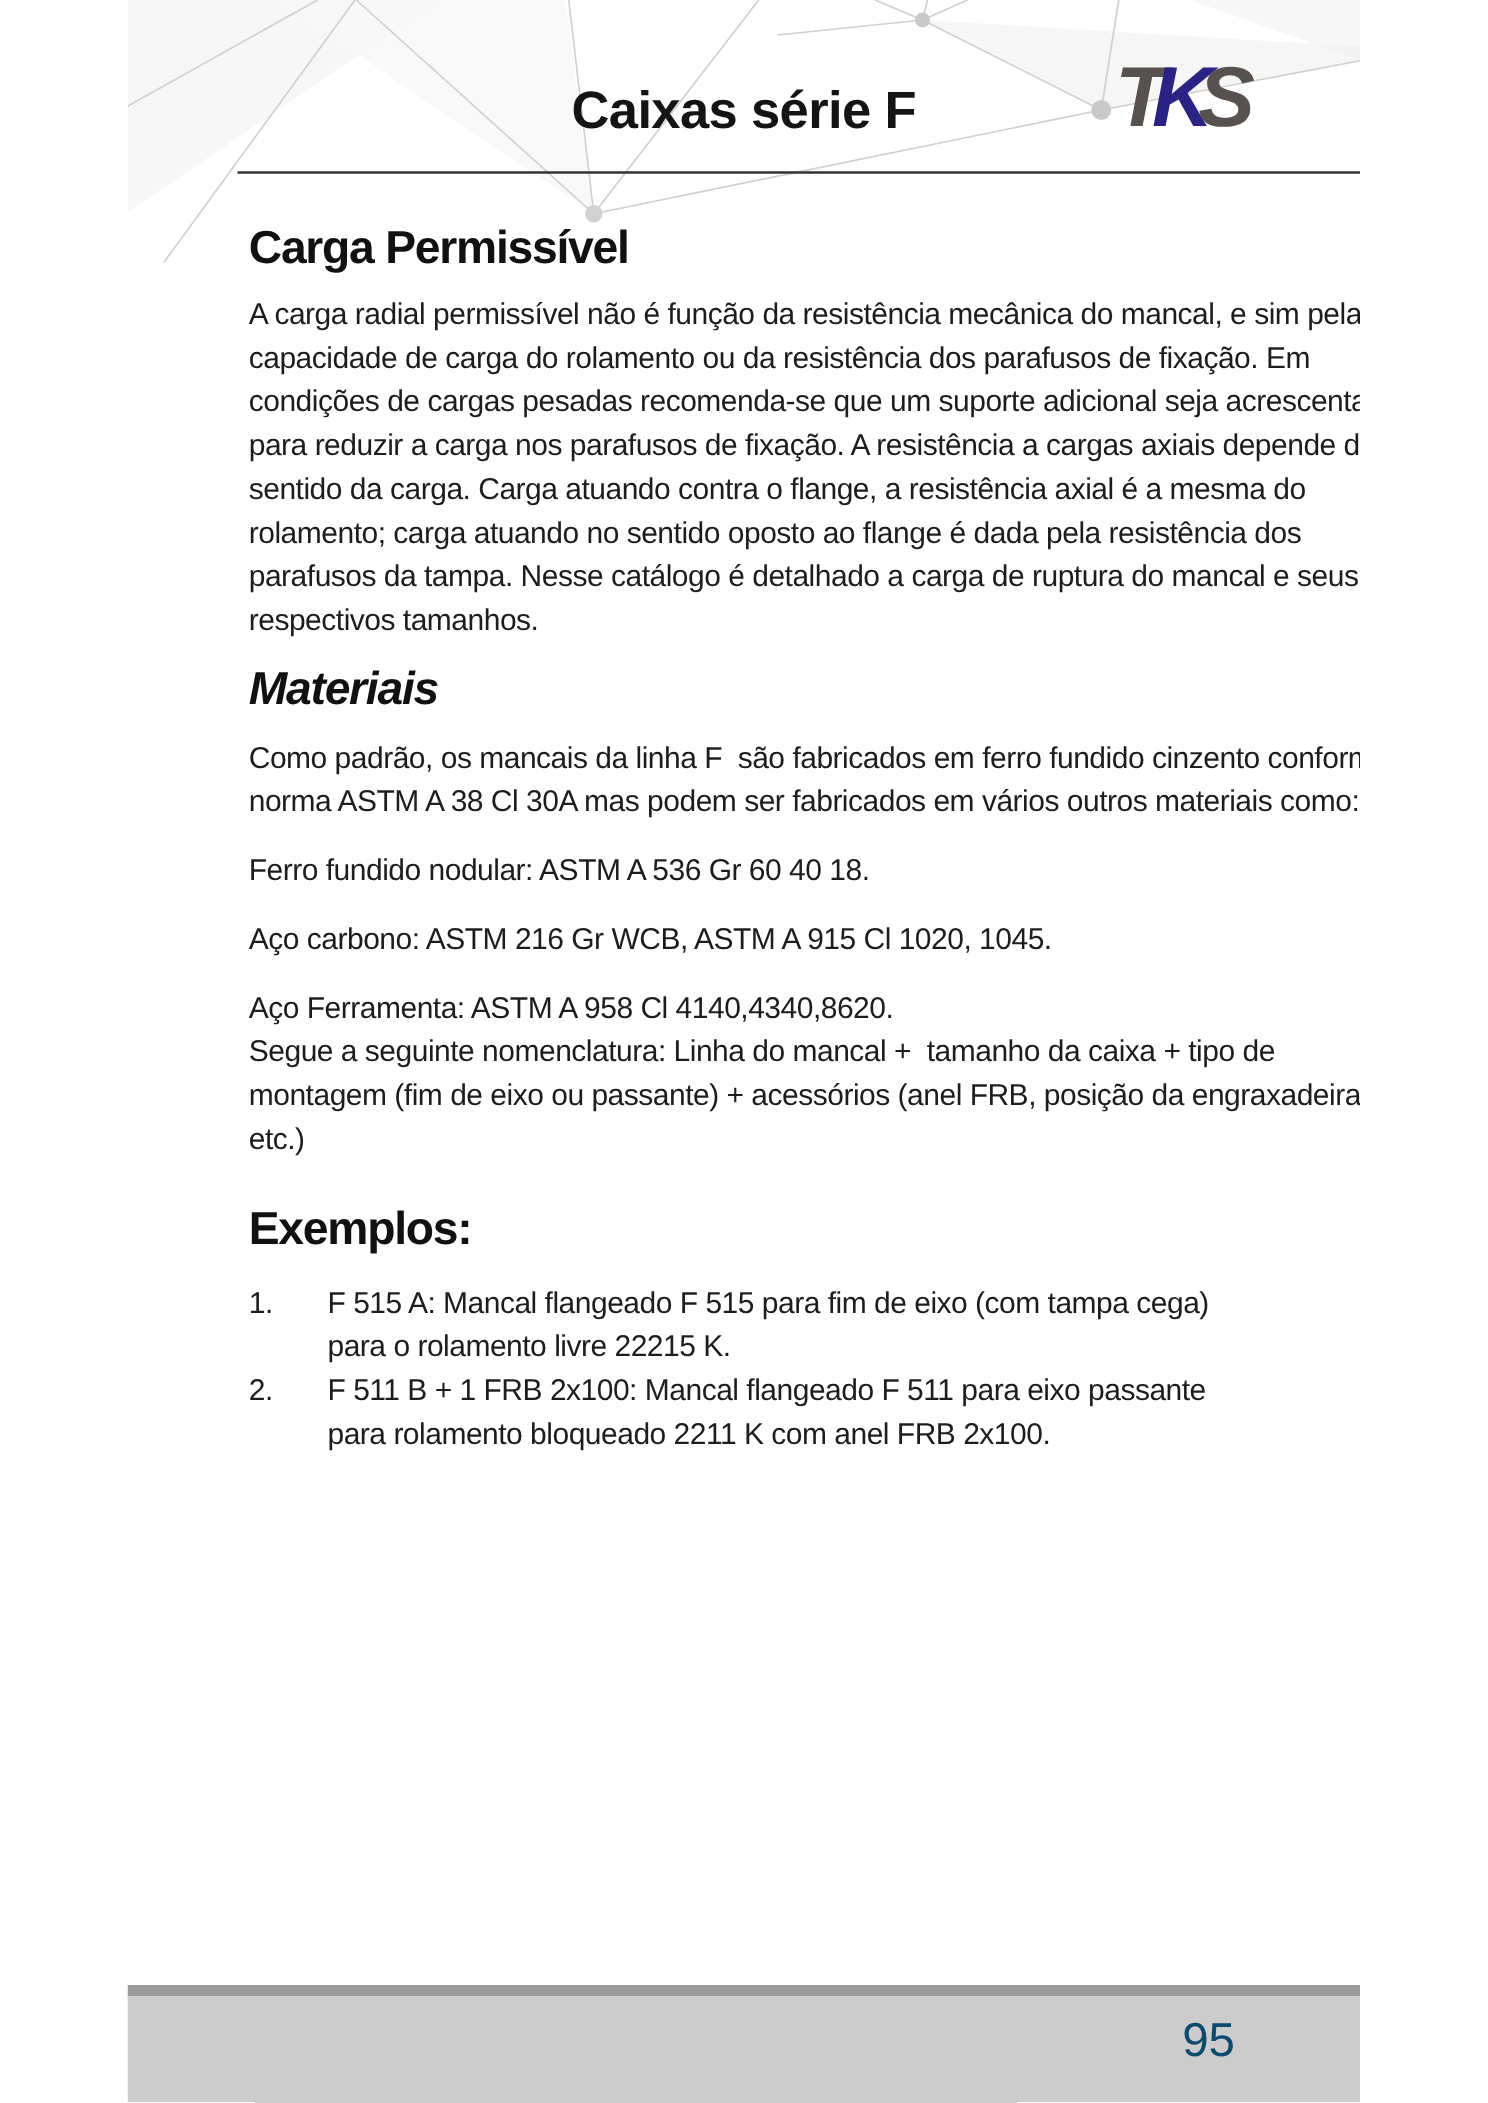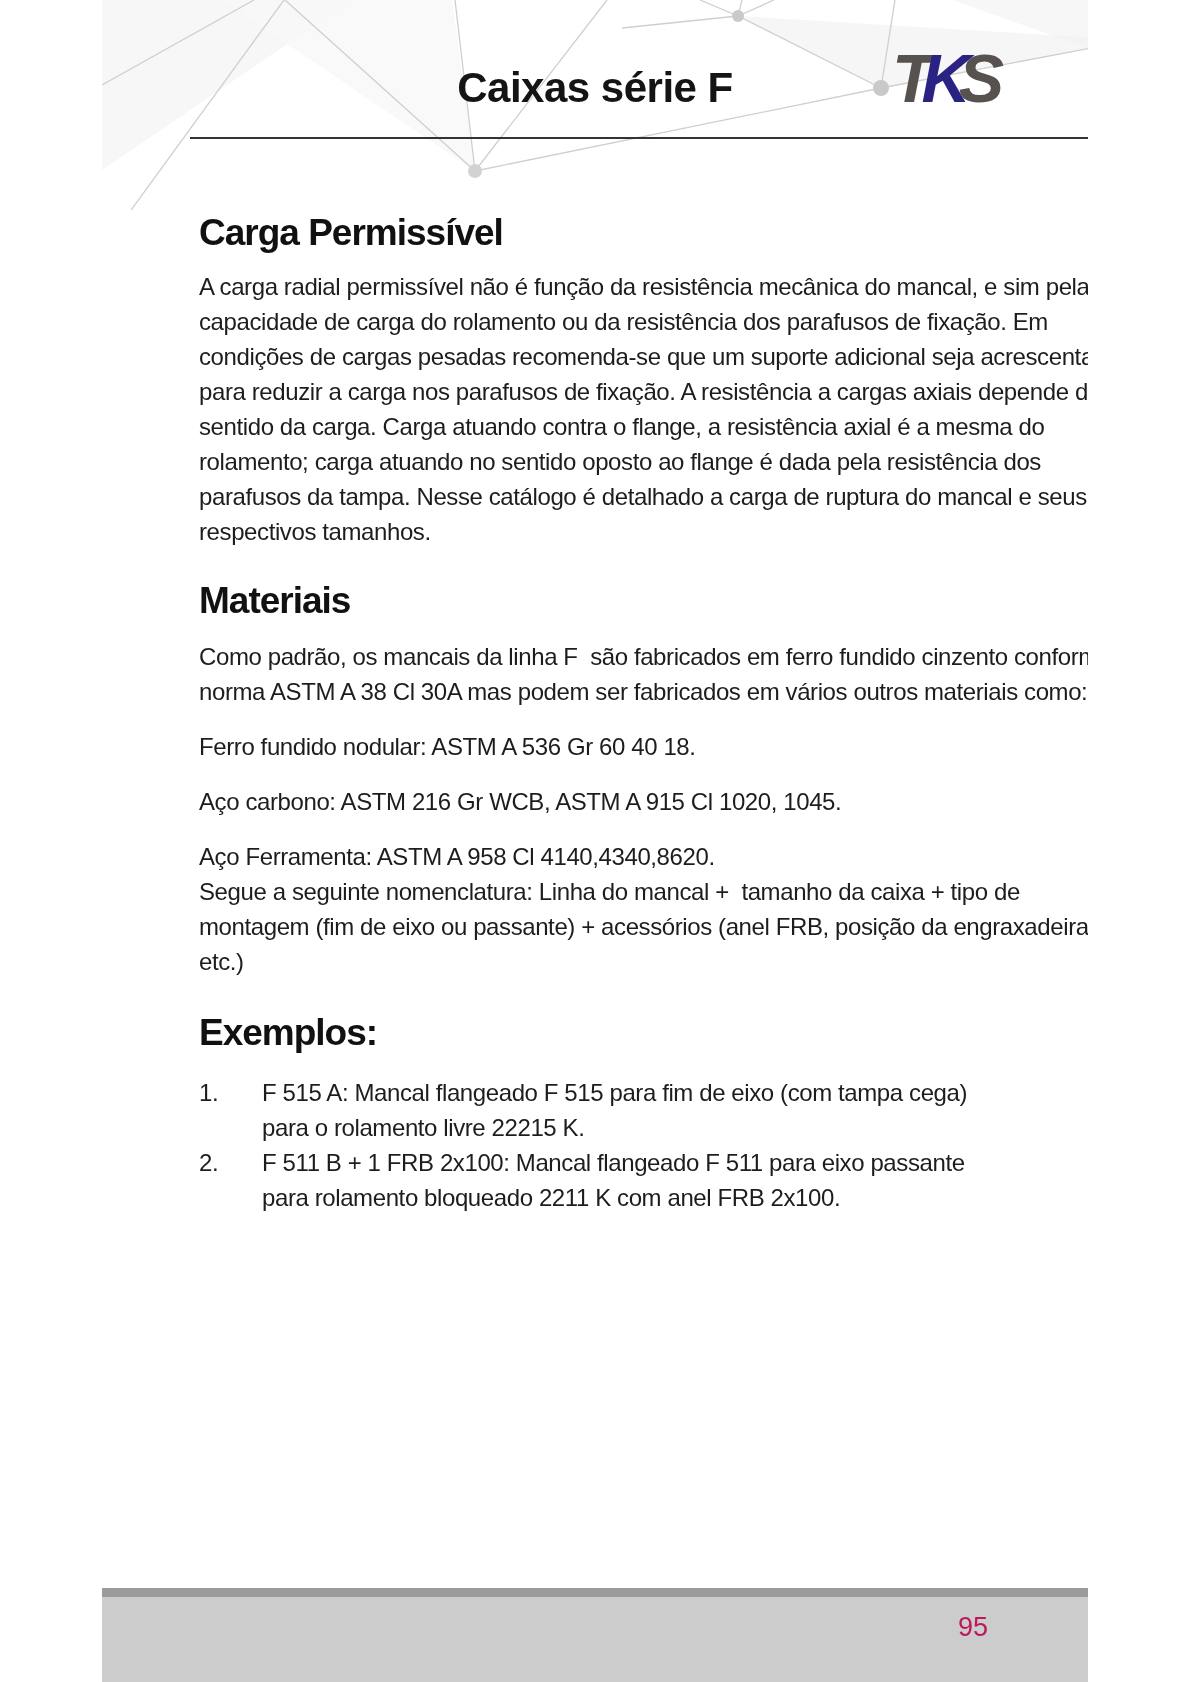--- a/index.html
+++ b/index.html
@@ -69,22 +69,22 @@
     padding-right: 85px;
     color: #1f1f1f;
   }
   .section-heading {
     font-size: 37px;
     font-weight: 700;
     letter-spacing: -1px;
     line-height: 44px;
     color: #111111;
   }
-  .h-carga      { margin-top: 51px; }
-  .h-materiais  { margin-top: 30px; }
+  .h-carga      { margin-top: 16px; }
+  .h-materiais  { margin-top: 15px; font-style: italic; }
   .h-pedido     { margin-top: 32px; }
   .h-exemplos   { margin-top: 32px; }
 
   .body-text {
     width: 935px;
     font-size: 24px;
     line-height: 35px;
     letter-spacing: -0.4px;
     white-space: pre-wrap;
     color: #1d1d1d;
@@ -126,22 +126,22 @@
     background: #9b9b9b;
   }
   .footer-band {
     height: 85px;
     background: #cccccc;
     text-align: right;
     padding-right: 100px;
     padding-top: 15px;
   }
   .page-number {
-    font-size: 27px;
-    color: #be185d;
+    font-size: 38px;
+    color: #0c4a6e;
   }
 </style>
 </head>
 <body>
 
 <div class="page">
 
   <svg class="header-decoration-svg" viewBox="0 0 1190 210" xmlns="http://www.w3.org/2000/svg" aria-hidden="true">
     <polygon points="0,0 250,0 0,170" fill="#f2f2f2" opacity="0.6"></polygon>
     <polygon points="120,0 350,0 373,171" fill="#f8f8f8" opacity="0.8"></polygon>

